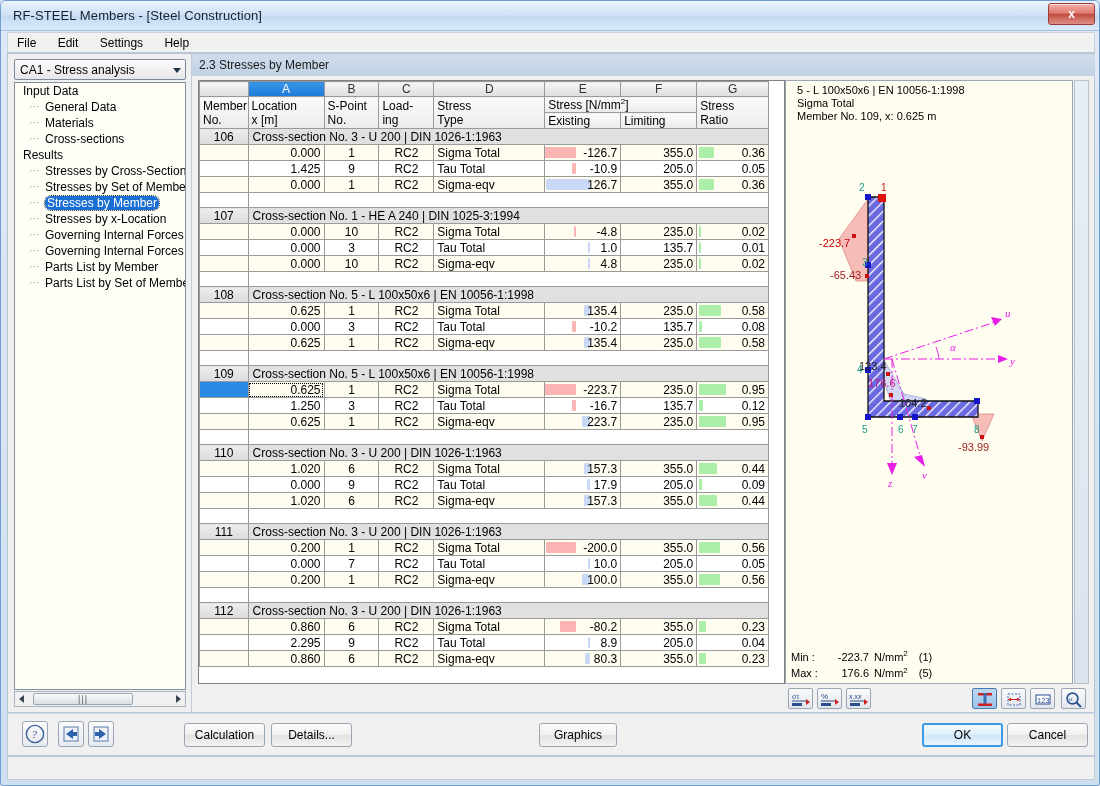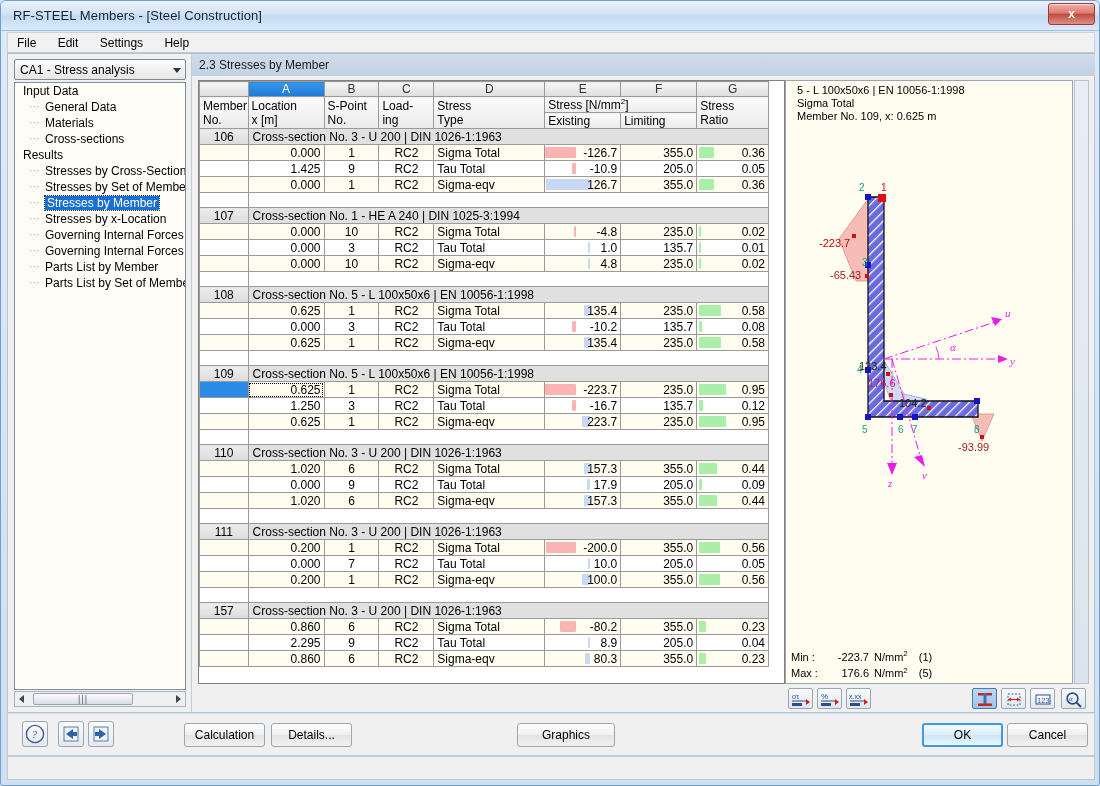--- a/index.html
+++ b/index.html
@@ -87,21 +87,21 @@
   .tnode { position: relative; height: 16px; line-height: 16px;
            font-size: 12px; color:#000; white-space: nowrap; cursor: default; }
   .tnode.root { padding-left: 8px; }
   .tnode.child { padding-left: 30px; }
   .tnode .dash {
     position: absolute; left: 14px; top: 0px; width: 14px; height: 16px;
     color:#9aa; font-size: 11px; line-height: 14px;
   }
   .tnode .sel {
     background: #1a6fd4; color:#fff; padding: 0 2px;
-    outline: 1px dotted #333; outline-offset: 0px;
+    outline: 1px dotted #333; outline-offset: 0px; border-radius: 6px;
   }
   #tree-hscroll {
     position: absolute; left: 6px; top: 637px; width: 172px; height: 16px;
     background: #f0f0f0; border: 1px solid #a8b4c2;
   }
   #tree-hscroll .thumb {
     position: absolute; left: 18px; top: 1px; width: 100px; height: 12px;
     background: linear-gradient(180deg,#fbfbfb,#d8dde3);
     border: 1px solid #9aa6b4; border-radius: 2px;
     text-align:center; font-size:9px; color:#5a6270; line-height:11px; letter-spacing:1px;
@@ -631,21 +631,21 @@
                 <td class="txt">Sigma-eqv</td>
                 <td class="barcell"><span class="bar pos" style="right:30px;width:8px"></span><span class="v">100.0</span></td>
                 <td class="num">355.0</td>
                 <td class="ratiocell"><span class="rbar" style="width:21px"></span><span class="v">0.56</span></td>
               </tr>
               <tr class="blank">
                 <td class="rowhdr">&nbsp;</td>
                 <td colspan="7">&nbsp;</td>
               </tr>
               <tr class="secrow">
-                <td class="rowhdr">157</td>
+                <td class="rowhdr">112</td>
                 <td class="sectitle" colspan="7">Cross-section  No.  3 - U 200 | DIN 1026-1:1963</td>
               </tr>
               <tr class="datarow">
                 <td class="rowhdr">&nbsp;</td>
                 <td class="num">0.860</td>
                 <td class="ctr">6</td>
                 <td class="ctr">RC2</td>
                 <td class="txt">Sigma Total</td>
                 <td class="barcell"><span class="bar neg" style="right:44px;width:16px"></span><span class="v">-80.2</span></td>
                 <td class="num">355.0</td>
@@ -943,20 +943,20 @@
     <div class="sqbtn" style="left:80px">
       <svg width="24" height="24" viewBox="0 0 24 24">
           <rect x="5" y="5" width="14" height="14" fill="#eef3fa" stroke="#5a7da9"></rect>
           <polygon points="10,7 17,12 10,17" fill="#2f62ad"></polygon>
           <rect x="6" y="10" width="4" height="4" fill="#2f62ad"></rect>
         </svg>
     </div>
 
     <div class="rbtn" style="left:176px;width:81px">Calculation</div>
     <div class="rbtn" style="left:263px;width:81px">Details...</div>
-    <div class="rbtn" style="left:509px;width:98px">Graphics</div>
+    <div class="rbtn" style="left:531px;width:78px">Graphics</div>
 
     <div class="rbtn default" style="left:914px;width:81px">OK</div>
     <div class="rbtn" style="left:999px;width:81px">Cancel</div>
   </div>
 
   <div id="statusbar"></div>
 </div>
 
 </body></html>

